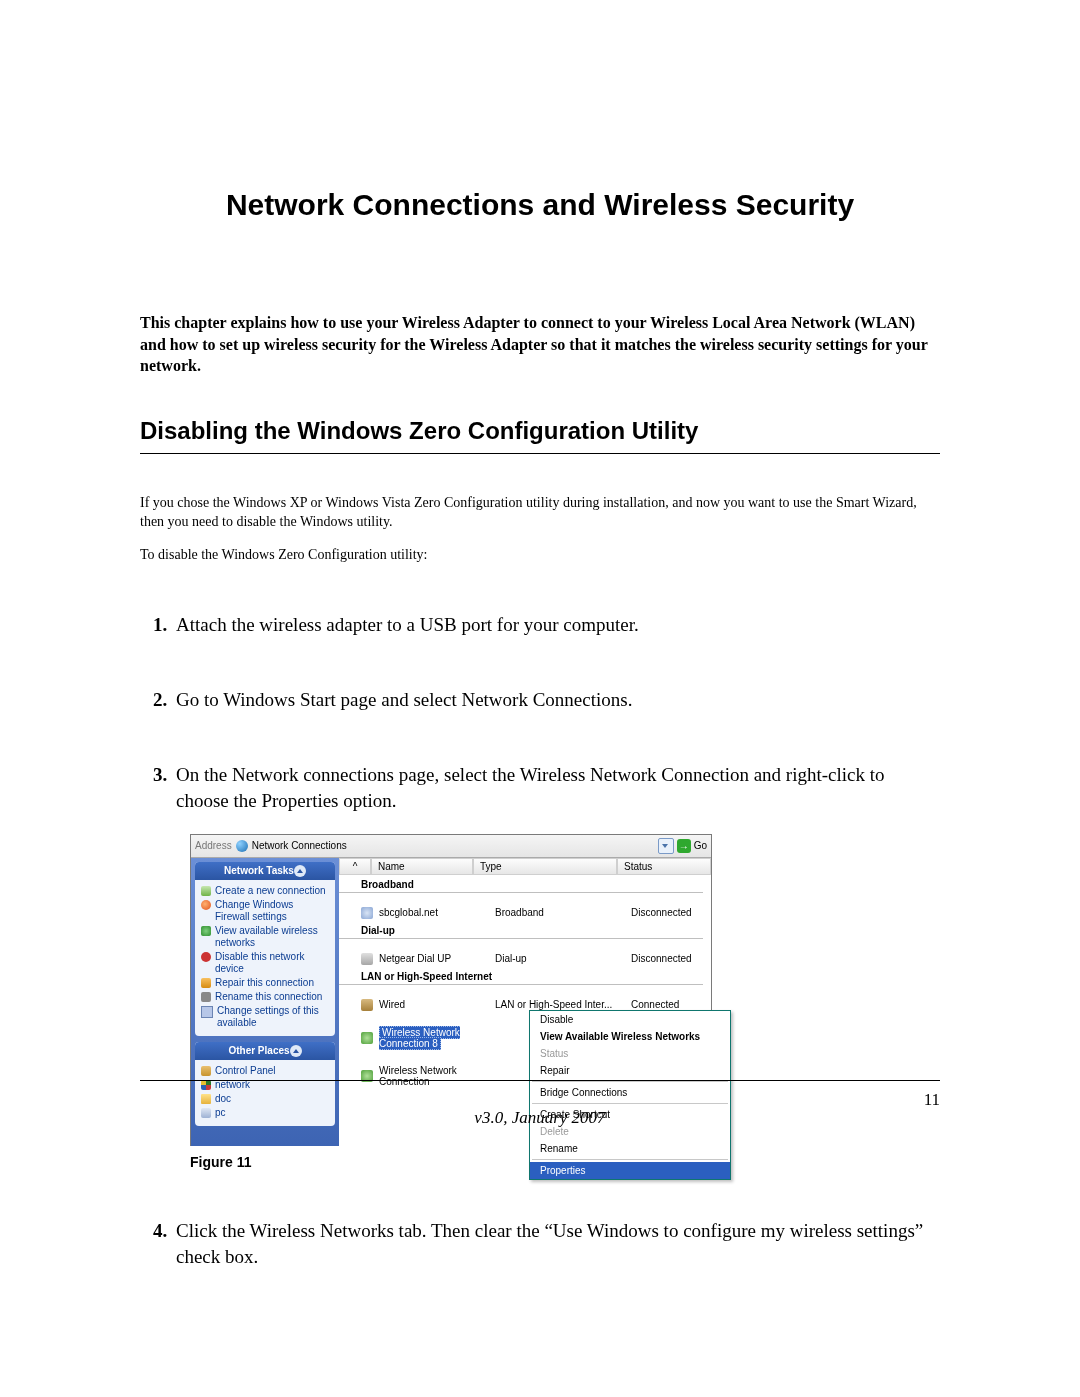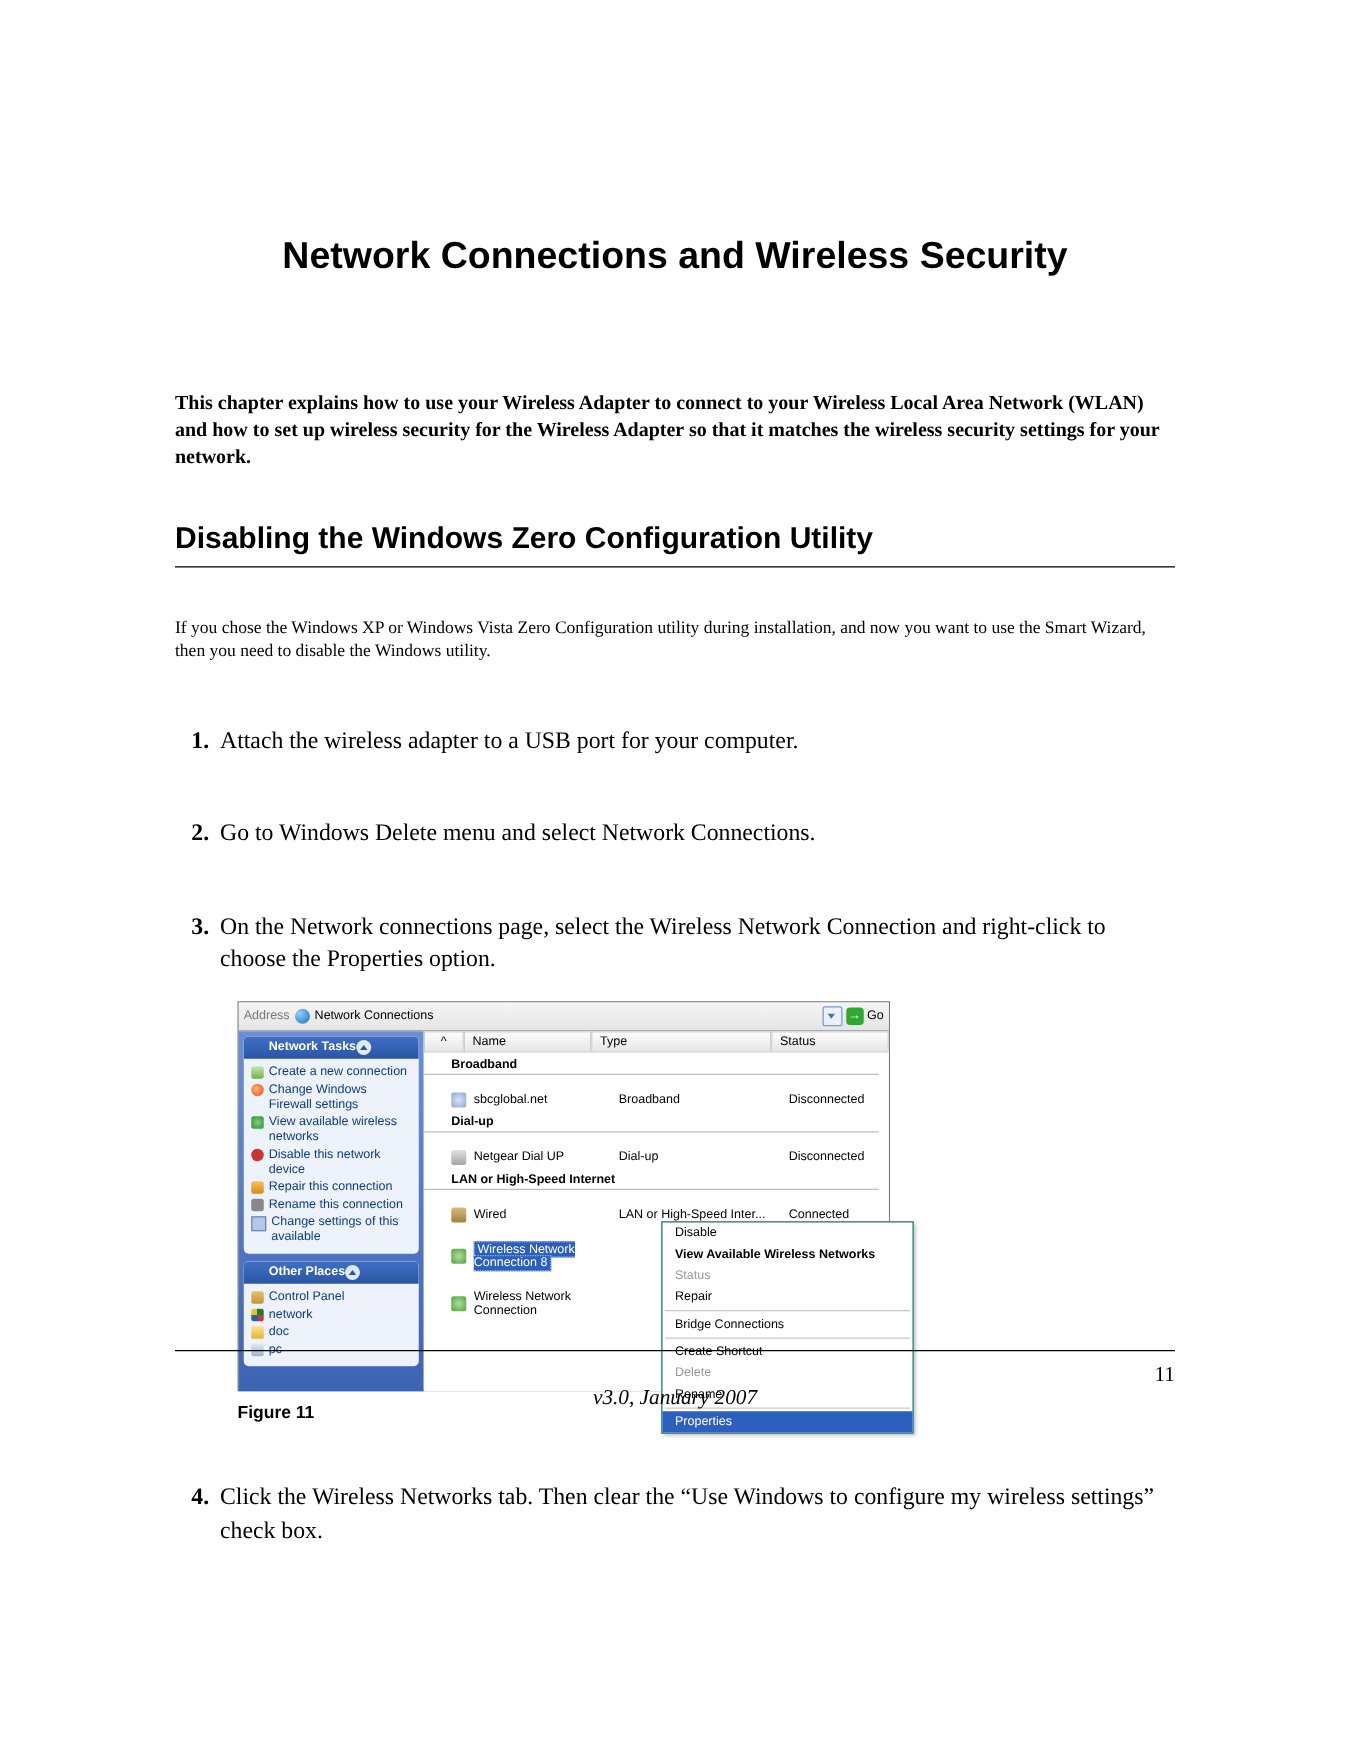--- a/index.html
+++ b/index.html
@@ -20,21 +20,21 @@
   .addrbar .lbl{color:#777;}
   .addrbar .globe{width:12px;height:12px;background:radial-gradient(circle at 30% 30%,#8fd1ff,#1b6fb3);border-radius:50%;display:inline-block;}
   .addrbar .sp{flex:1;}
   .go{display:flex;align-items:center;gap:3px;}
   .go .dd{width:14px;height:14px;border:1px solid #7a9ac7;background:#e9f1fb;border-radius:2px;position:relative;}
   .go .dd:after{content:"";position:absolute;left:3px;top:5px;border-left:3px solid transparent;border-right:3px solid transparent;border-top:4px solid #4a73aa;}
   .go .arrow{width:14px;height:14px;border-radius:3px;background:#2fa82f;color:#fff;display:flex;align-items:center;justify-content:center;font-weight:bold;}
   .shot-body{display:flex;height:calc(100% - 22px);}
   .side{width:140px;background:linear-gradient(#6b8fd6,#3d64b3);padding:4px;color:#fff;display:flex;flex-direction:column;gap:6px;}
   .panel{background:#eef3fb;border-radius:4px;color:#003a8c;overflow:hidden;}
-  .panel .phead{background:linear-gradient(#3f6fc6,#2b55a3);color:#fff;font-weight:bold;padding:3px 20px;display:flex;align-items:center;justify-content:flex-start;}
+  .panel .phead{background:linear-gradient(#3f6fc6,#2b55a3);color:#fff;font-weight:bold;padding:3px 20px;display:flex;align-items:center;justify-content:center;}
   .panel .phead .chev{width:12px;height:12px;border-radius:50%;background:#dfe9f7;position:relative;}
   .panel .phead .chev:after{content:"";position:absolute;left:3px;top:4px;border-left:3px solid transparent;border-right:3px solid transparent;border-bottom:4px solid #2b55a3;}
   .panel ul{list-style:none;margin:0;padding:4px 4px 6px 4px;}
   .panel li{display:flex;align-items:flex-start;gap:4px;padding:1px 2px;color:#0b3c91;line-height:1.2;}
   .panel li .ic{width:10px;height:10px;display:inline-block;flex-shrink:0;margin-top:1px;}
   .ic-new{background:linear-gradient(#c6e7b0,#6fb347);border-radius:2px;}
   .ic-fire{background:radial-gradient(circle at 40% 40%,#ffb070,#e0521c);border-radius:50%;}
   .ic-wifi{background:radial-gradient(circle at 50% 50%,#7fcf7f,#2e8f2e);border-radius:2px;}
   .ic-dis{background:#c33;border-radius:50%;}
   .ic-rep{background:linear-gradient(#f8c060,#d68b10);border-radius:2px;}
@@ -75,23 +75,24 @@
 </style>
 </head>
 <body>
 
 <div class="page">
   <div class="content">
     <div class="title">Network Connections and Wireless Security</div>
     <div class="intro">This chapter explains how to use your Wireless Adapter to connect to your Wireless Local Area Network (WLAN) and how to set up wireless security for the Wireless Adapter so that it matches the wireless security settings for your network.</div>
     <div class="h2">Disabling the Windows Zero Configuration Utility</div>
     <div class="para">If you chose the Windows XP or Windows Vista Zero Configuration utility during installation, and now you want to use the Smart Wizard, then you need to disable the Windows utility.</div>
+    <div class="para">To disable the Windows Zero Configuration utility:</div>
     <ol class="steps">
       <li><span>Attach the wireless adapter to a USB port for your computer.</span></li>
-      <li><span>Go to Windows Delete menu and select Network Connections.</span></li>
+      <li><span>Go to Windows Start page and select Network Connections.</span></li>
       <li><span>On the Network connections page, select the Wireless Network Connection and right-click to choose the Properties option.</span></li>
     </ol>
 
     <div class="fig-wrap">
       <div class="shot">
         <div class="addrbar">
           <span class="lbl">Address</span>
           <span class="globe"></span>
           <span style="font-weight:normal;">Network Connections</span>
           <span class="sp"></span>

